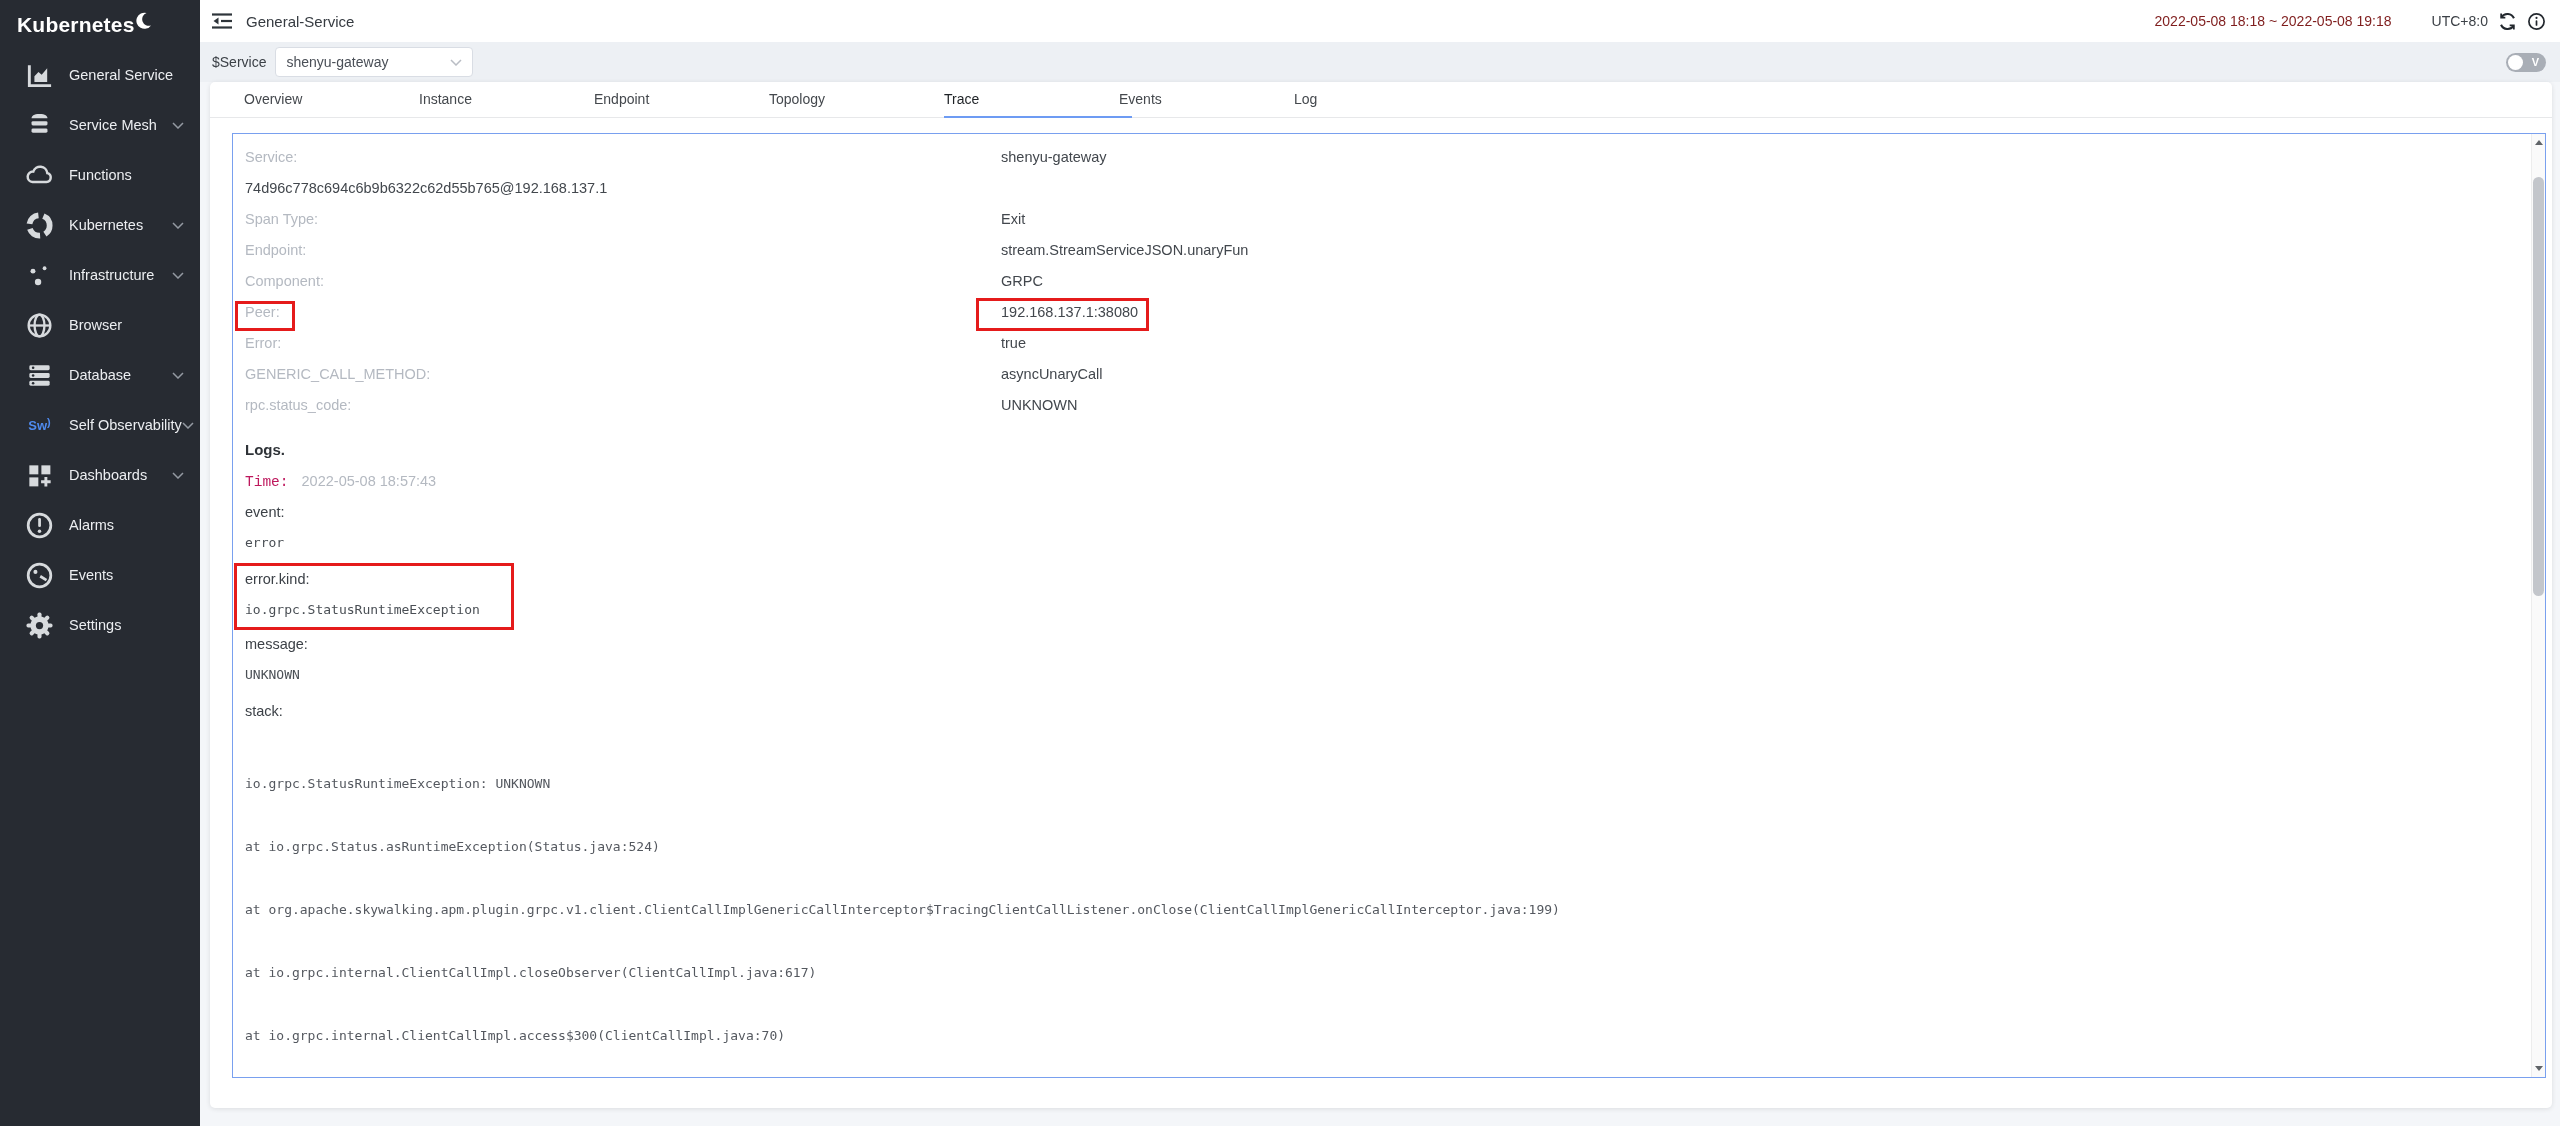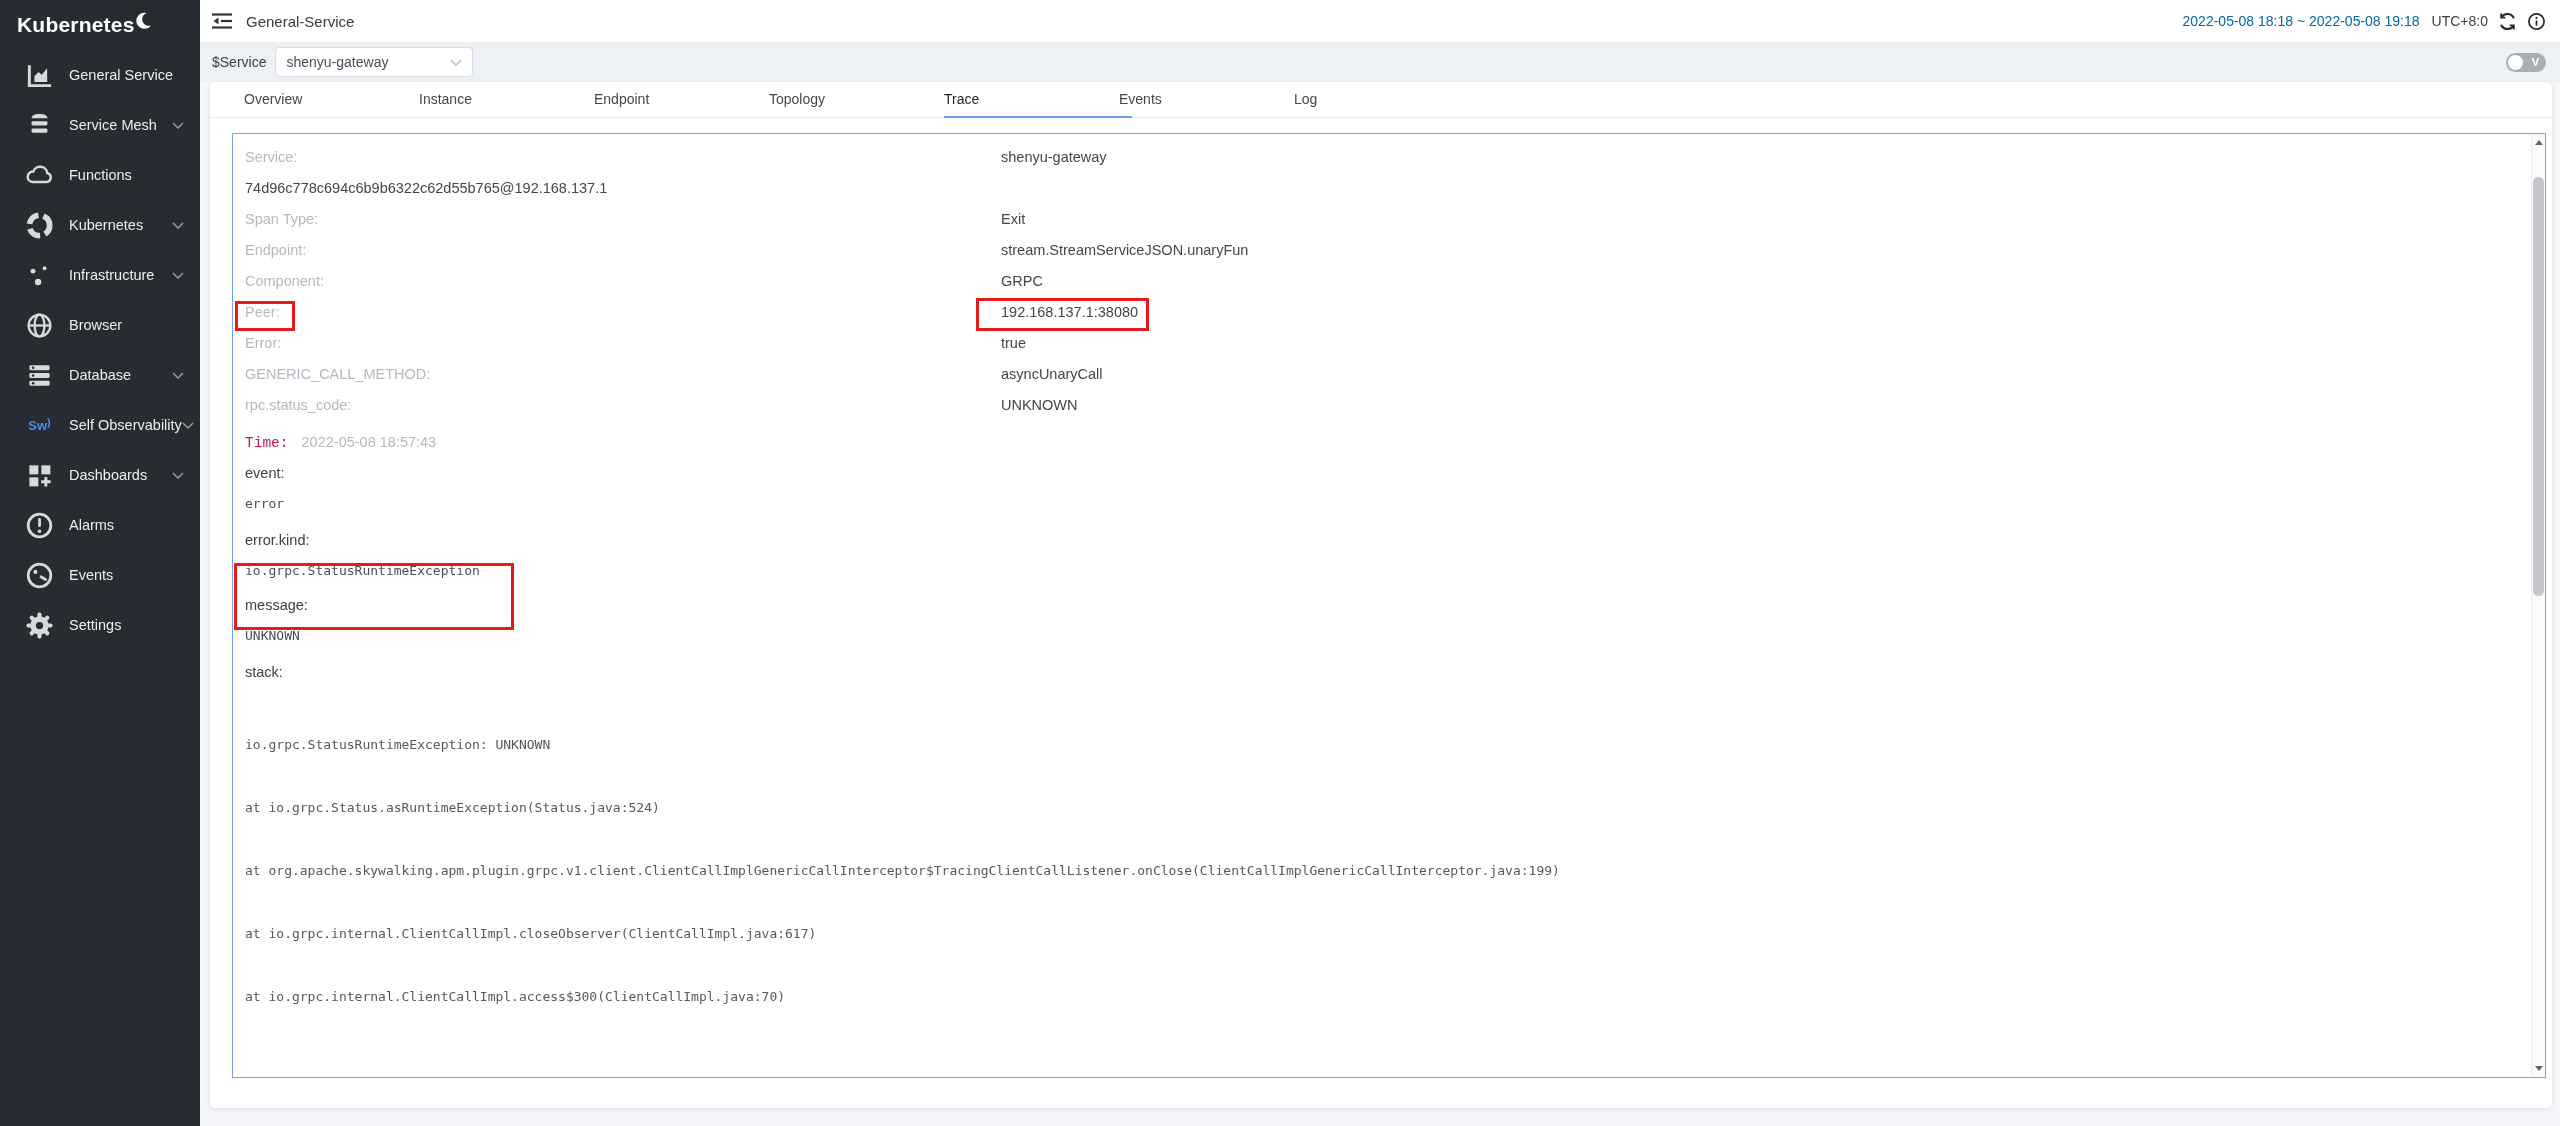--- a/index.html
+++ b/index.html
@@ -16,21 +16,21 @@
   .nav-label { font-size:14.5px; color:#eceef1; white-space:nowrap; }
   .nav-chevron { margin-left:auto; display:flex; }
   .sw-mini { font-size:13px; font-weight:700; color:#4f8bee; line-height:1; }
   .sw-mini .swm-moon { font-size:11px; position:relative; top:-4px; }
 
   
   .topbar { position:absolute; left:200px; top:0; width:2360px; height:42px; background:#fff; display:flex; align-items:center; }
   .collapse-btn { width:20px; height:16px; margin-left:12px; cursor:pointer; display:flex; }
   .page-title { font-size:15px; font-weight:400; color:#363b41; margin-left:14px; }
   .flex-sp { flex:1; }
-  .time-range { font-size:14px; color:#0369a1; margin-right:12px; cursor:pointer; }
+  .time-range { font-size:14px; color:#7f1d1d; margin-right:40px; cursor:pointer; }
   .tz { font-size:14px; color:#3c4147; margin-right:10px; cursor:pointer; }
   .hicon { width:19px; height:19px; margin-right:10px; cursor:pointer; display:flex; }
   .hicon:last-child { margin-right:14px; }
 
   
   .servicebar { position:absolute; left:200px; top:42px; width:2360px; height:40px; background:#edf0f4; display:flex; align-items:center; }
   .svc-label { font-size:14px; color:#3c4147; margin-left:12px; }
   .svc-select { margin-left:9px; width:198px; height:30px; background:#fff; border:1px solid #d9dde4; border-radius:4px; display:flex; align-items:center; padding:0 10px; cursor:pointer; }
   .svc-select-value { font-size:14px; color:#4a4f57; flex:1; }
   .toggle { width:40px; height:19px; border-radius:10px; background:#a9aeb6; margin-right:14px; position:relative; cursor:pointer; }
@@ -328,20 +328,21 @@
       </div>
       <div class="field-row">
         <span class="f-label">GENERIC_CALL_METHOD:</span>
         <span class="f-value">asyncUnaryCall</span>
       </div>
       <div class="field-row">
         <span class="f-label">rpc.status_code:</span>
         <span class="f-value">UNKNOWN</span>
       </div>
 
+      <div class="logs-heading">Logs.</div>
 
       <div class="time-row">
         <span class="t-label">Time:</span>
         <span class="t-value">2022-05-08 18:57:43</span>
       </div>
 
       <div class="log-label mt11">event:</div>
       <div class="log-mono mt11">error</div>
 
       <div class="log-label mt16">error.kind:</div>

